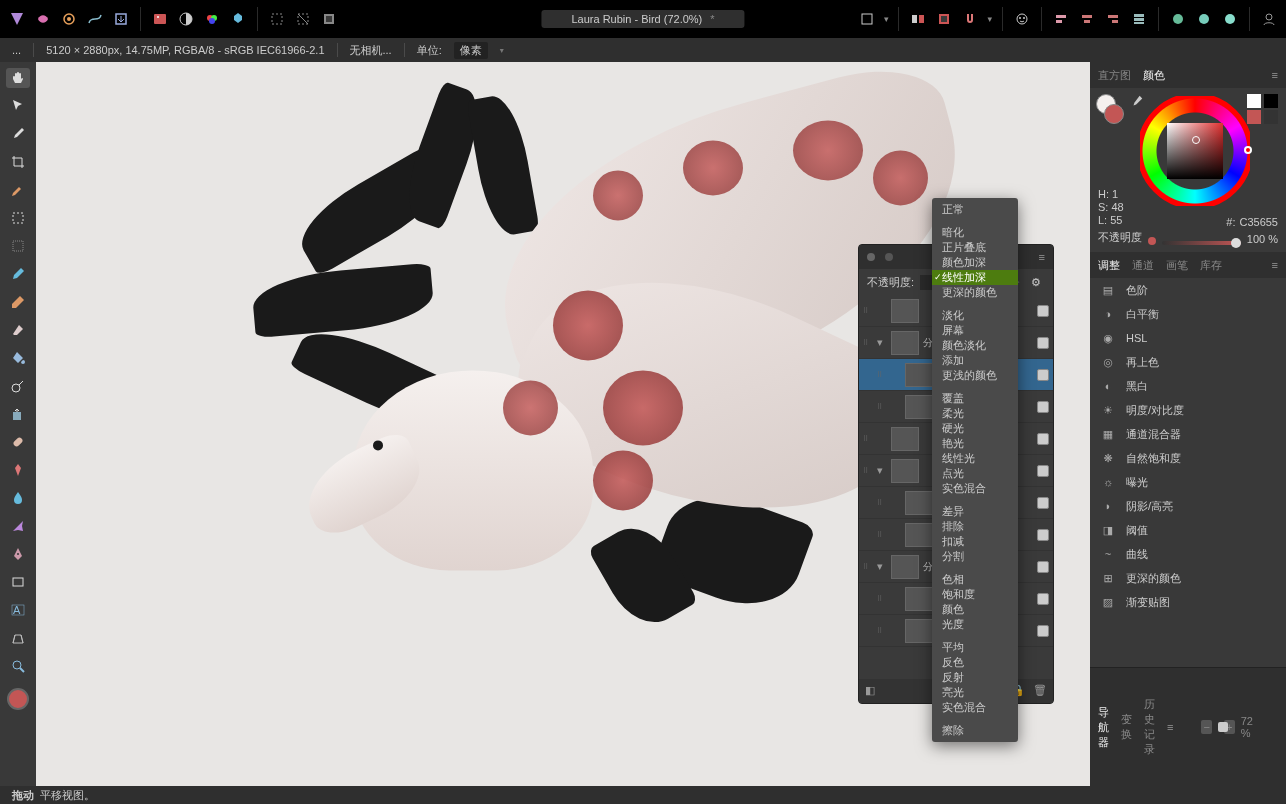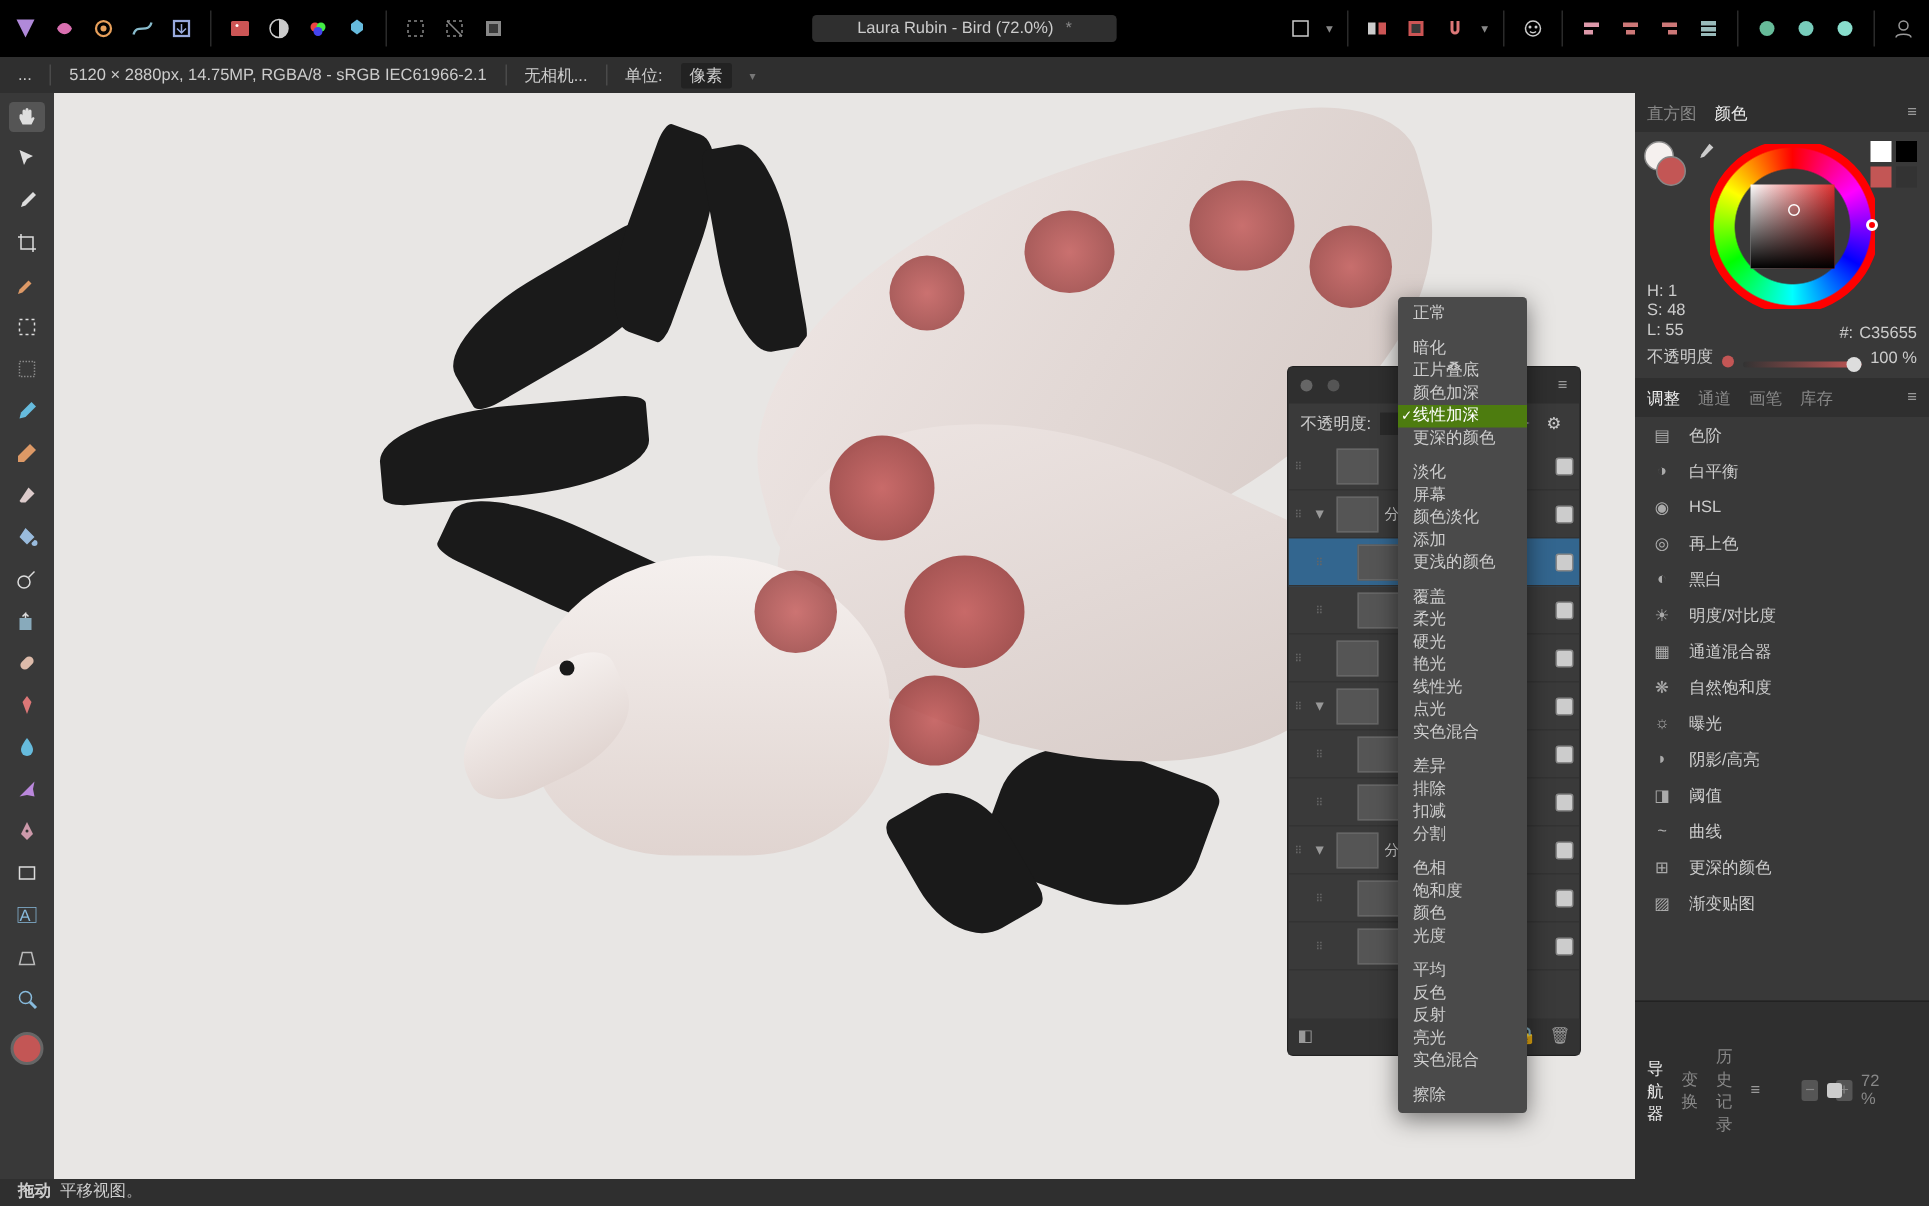--- a/index.html
+++ b/index.html
@@ -56,21 +56,21 @@
 .layer-row .name{flex:1;font-size:10px;overflow:hidden;text-overflow:ellipsis;white-space:nowrap}
 .layer-row .chk{width:12px;height:12px;border:1px solid #888;border-radius:2px;background:#ccc}
 .layers-footer{position:absolute;bottom:0;left:0;right:0;height:24px;background:#333;display:flex;align-items:center;padding:0 6px;gap:8px}
 .layers-footer .ficn{width:14px;height:14px;color:#999;cursor:pointer}
 
 .blend-menu{position:absolute;left:932px;top:198px;width:86px;background:#4a4a4a;border-radius:3px;box-shadow:0 4px 16px rgba(0,0,0,0.5);z-index:100;padding:4px 0}
 .blend-menu .mitem{height:15px;display:flex;align-items:center;padding:0 10px;font-size:11px;cursor:pointer;position:relative;line-height:15px}
 .blend-menu .mitem.sel{background:#4d7c0f;color:#fff}
 .blend-menu .mitem.sel::before{content:"✓";position:absolute;left:2px;font-size:9px}
 .blend-menu .msep{height:8px}
-.statusbar{position:absolute;bottom:0;left:0;right:0;height:18px;background:#2f2f2f;display:flex;padding:0 12px;font-size:10px;color:#999}
+.statusbar{position:absolute;bottom:0;left:0;right:0;height:18px;background:#2f2f2f;display:flex;align-items:center;padding:0 12px;font-size:10px;color:#999}
 .statusbar b{color:#ccc;margin-right:6px}
 
 
 .bird-placeholder{position:absolute;inset:0}
 .leaf{position:absolute;background:#1a1a1a;border-radius:50% 10% 50% 10%}
 .wing{position:absolute;background:linear-gradient(135deg,#f0e8e6,#d4c8c4);border-radius:60% 20% 70% 30%}
 .flower{position:absolute;background:radial-gradient(circle,#c35655,#8a3332);border-radius:50%}
 .body{position:absolute;background:linear-gradient(180deg,#f5f0ee,#e0d4d0);border-radius:50% 50% 40% 40%}
 </style>
 </head>

